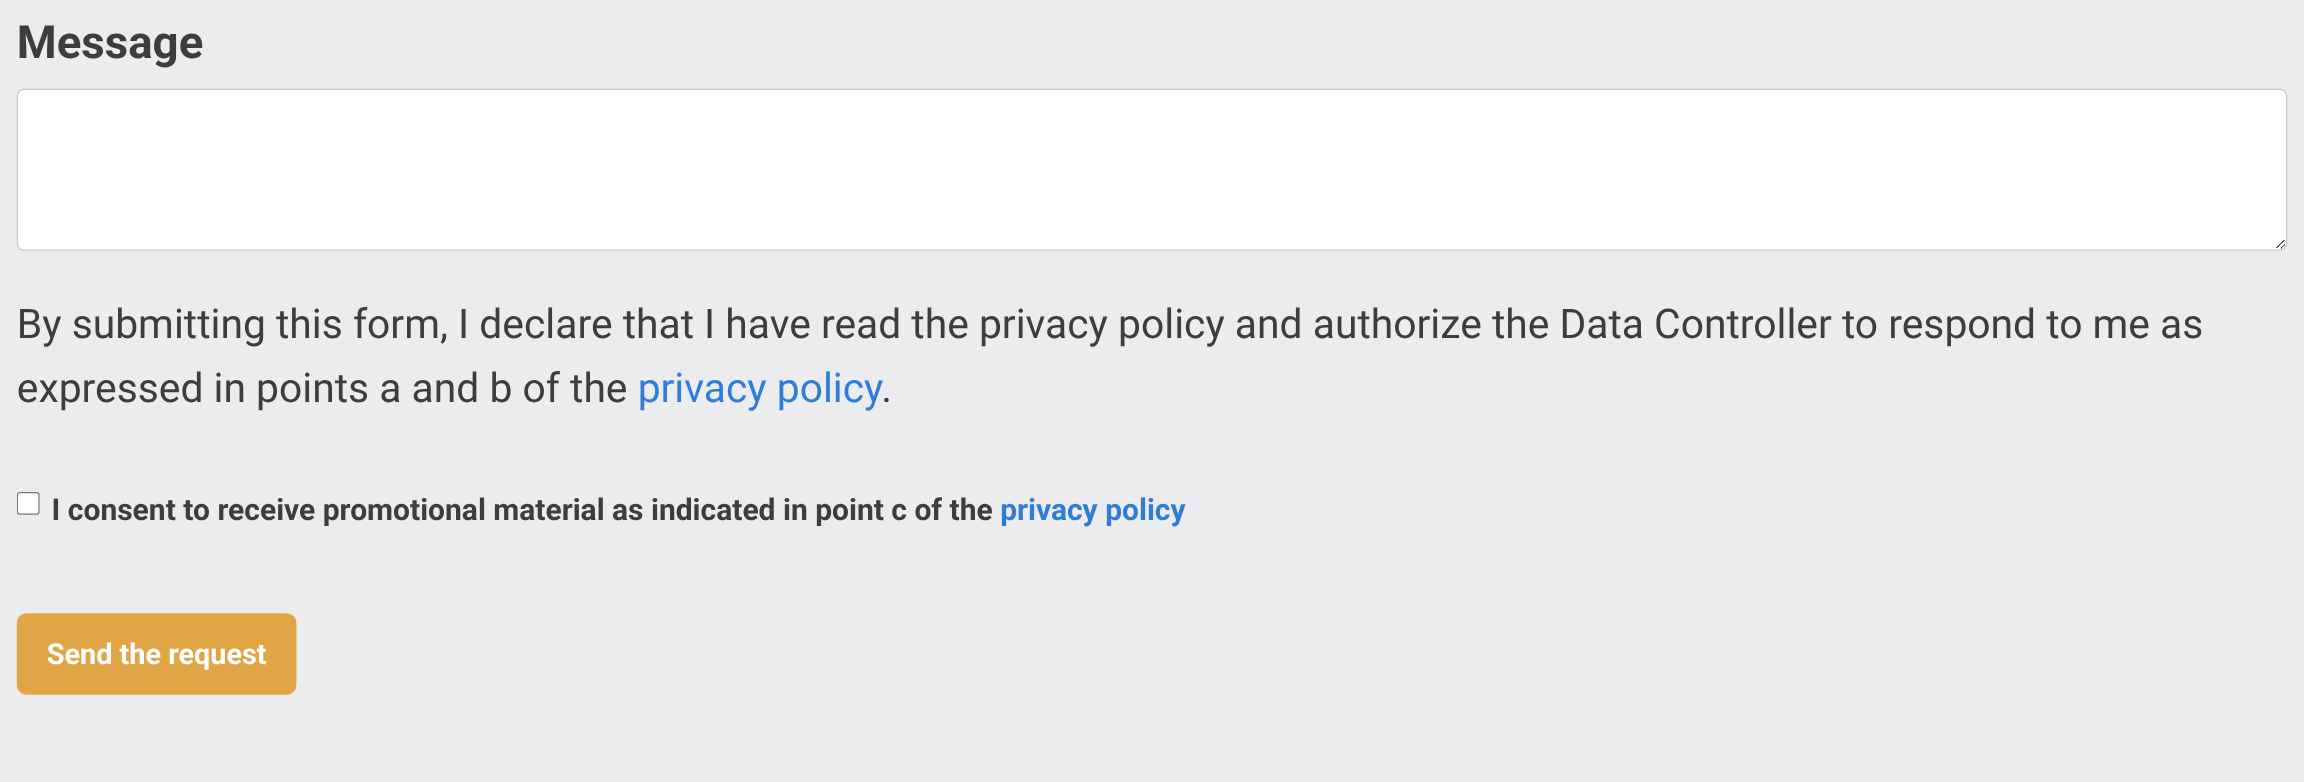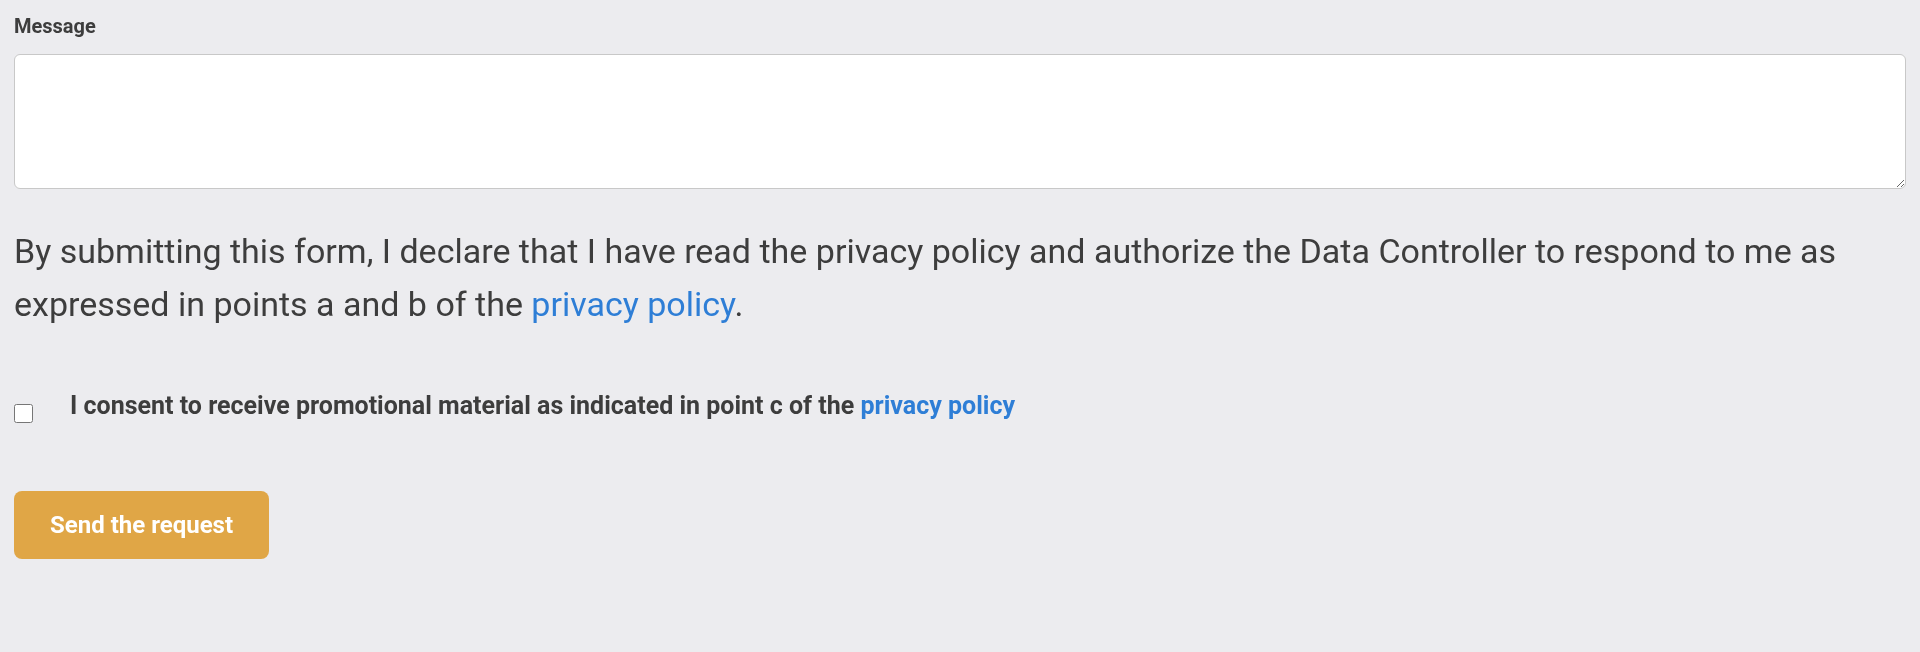--- a/index.html
+++ b/index.html
@@ -8,21 +8,21 @@
       padding: 0;
     }
     body {
       font-family: -apple-system, BlinkMacSystemFont, "Segoe UI", Roboto, "Helvetica Neue", Arial, sans-serif;
       background-color: #ececef;
       padding: 14px;
       width: 1920px;
       height: 652px;
     }
     .form-label {
-      font-size: 20px;
+      font-size: 38px;
       font-weight: 700;
       color: #3d3d3d;
       margin-bottom: 16px;
       display: block;
     }
     .message-textarea {
       width: 100%;
       height: 135px;
       border: 1px solid #c8c8c8;
       border-radius: 6px;
@@ -40,23 +40,22 @@
       margin-bottom: 60px;
       font-weight: 400;
     }
     .privacy-link {
       color: #2e7ed6;
       text-decoration: none;
       cursor: pointer;
     }
     .consent-row {
       display: flex;
-      align-items: flex-end;
+      align-items: flex-start;
       margin-bottom: 68px;
-      gap: 27px;
     }
     .consent-checkbox {
       width: 19px;
       height: 19px;
       margin-right: 10px;
       cursor: pointer;
       flex-shrink: 0;
     }
     .consent-label {
       font-size: 25px;
@@ -67,21 +66,21 @@
     .consent-label .privacy-link {
       font-weight: 700;
     }
     .submit-button {
       background-color: #e0a646;
       color: #ffffff;
       font-size: 24px;
       font-weight: 700;
       border: none;
       border-radius: 8px;
-      padding: 20px 36px;
+      padding: 20px 25px;
       cursor: pointer;
       font-family: inherit;
     }
   </style>
 </head>
 <body>
 
 
 
 <label class="form-label">Message</label>

